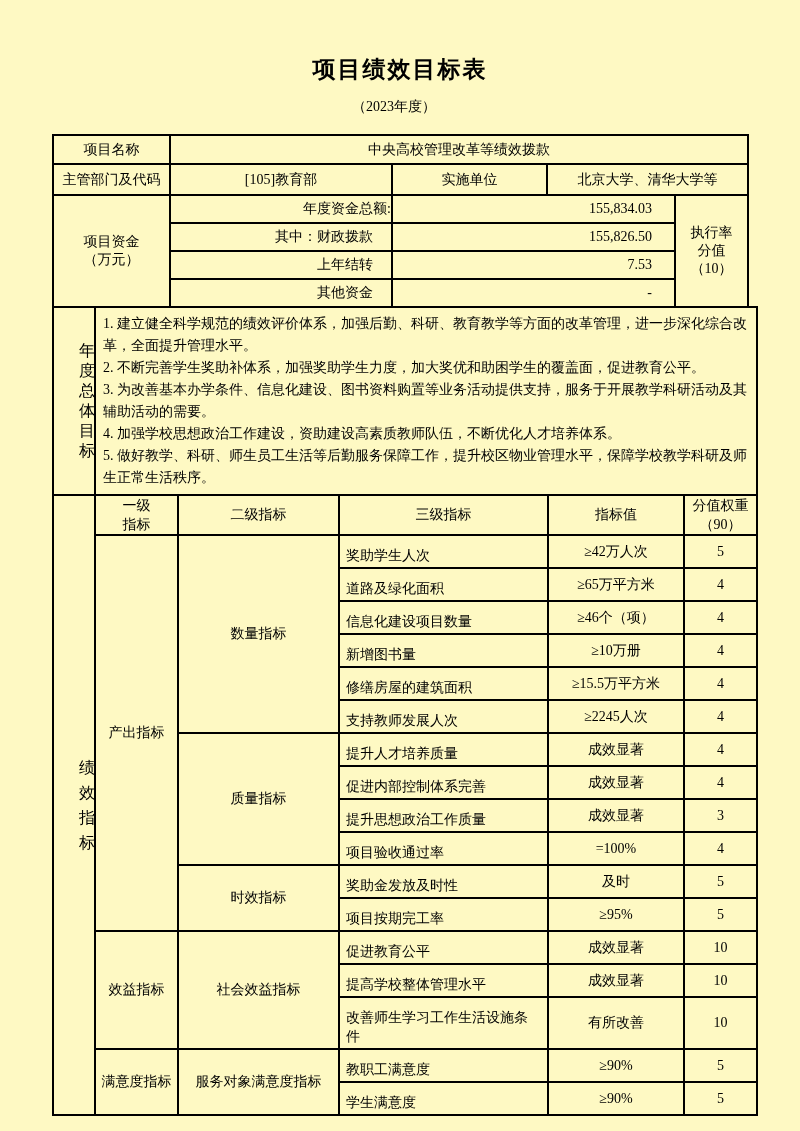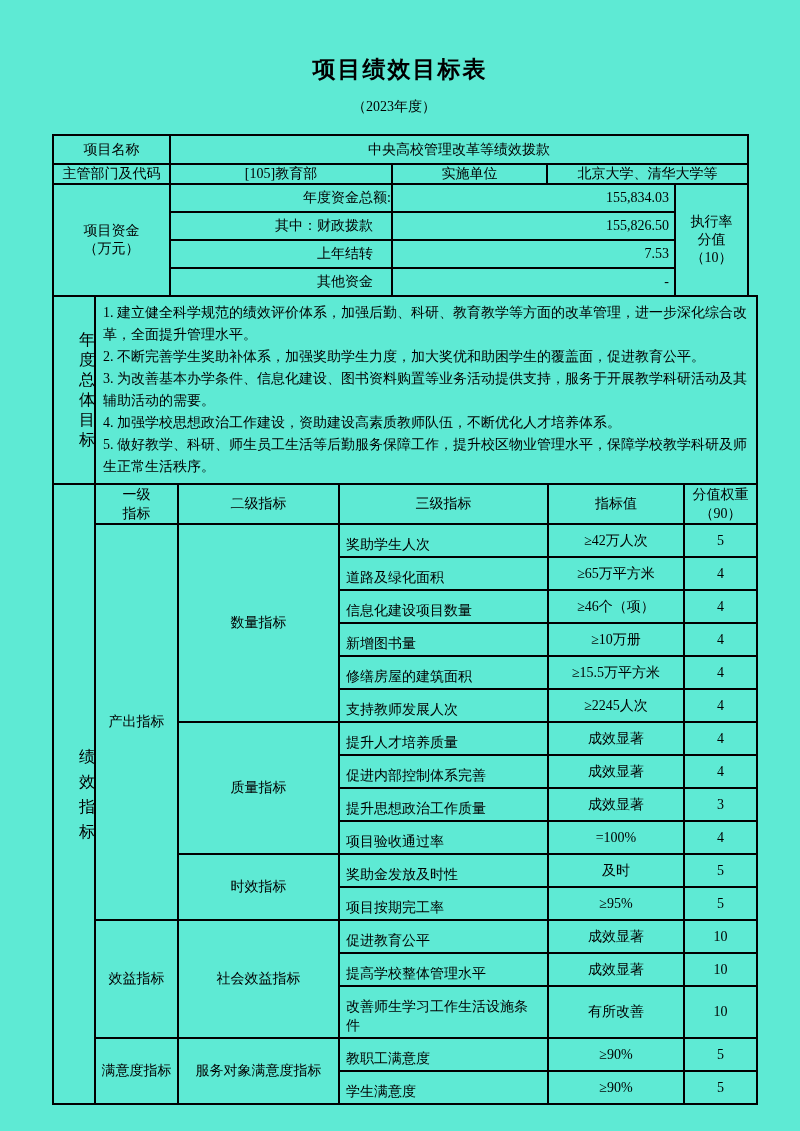--- a/index.html
+++ b/index.html
@@ -1,33 +1,33 @@
 <!DOCTYPE html>
 <html><head>
 <meta charset="utf-8">
 <style>
   html,body { margin:0; padding:0; background:#ffffff; }
   .page {
-    width:800px; height:1131px; background:#5eead4; color:#000;
+    width:800px; height:1131px; background:#fef9c3; color:#000;
     font-family:"Liberation Serif","DejaVu Serif",serif;
     position:relative; overflow:hidden;
   }
   .title {
     margin:56px 0 0 0; text-align:center;
     font-family:"Liberation Sans","DejaVu Sans",sans-serif;
     font-size:23px; font-weight:bold; line-height:26px; letter-spacing:2px;
   }
   .subtitle { margin:16px 12px 0 0; text-align:center; font-size:14px; line-height:18px; }
   table { border-collapse:collapse; table-layout:fixed; margin-left:52px; }
   .tblB, .tblC { margin-top:-2px; }
   td, th { border:2px solid #000; font-size:14px; font-weight:normal;
            vertical-align:middle; padding:0; overflow:hidden; }
   .c  { text-align:center; }
   .l  { text-align:right; padding-left:6px; }
-  .r  { text-align:right; padding-right:5px; }
+  .r  { text-align:right; padding-right:22px; }
   .rr { text-align:right; padding-right:18px; }
   .name { text-align:left; padding:10px 10px 2px 6px; line-height:19px; }
   .vt { display:inline-block; width:15px; word-break:break-all;
         line-height:20px; font-size:16px; text-align:center;margin-left:25px; }
   .vt-big { line-height:25px; }
   .stack span { display:block; text-align:center; line-height:18px; }
   .wrap2 { display:block; width:2em; margin:0 auto; line-height:19px; word-break:break-all; }
   .wrapW { display:block; width:60px; margin:0 auto; line-height:19px; word-break:break-all; text-align:center; }
   .goals { padding:5px 6px 5px 7px; }
   .goals p { margin:0; font-size:14px; line-height:22px; text-align:left; word-break:break-all; }
@@ -48,21 +48,21 @@
         <col style="width:222px">
         <col style="width:155px">
       <col style="width:128px">
         <col style="width:73px">
     </colgroup>
     <tbody>
         <tr style="height:29px">
       <td class="c">项目名称</td>
       <td class="c" colspan="4">中央高校管理改革等绩效拨款</td>
     </tr>
-    <tr style="height:20px">
+    <tr style="height:31px">
       <td class="c">主管部门及代码</td>
       <td class="c">[105]教育部</td>
       <td class="c">实施单位</td>
       <td class="c" colspan="2">北京大学、清华大学等</td>
     </tr>
     <tr style="height:28px">
       <td class="c stack" rowspan="4">
         <span>项目资金</span>
         <span>（万元）</span>
       </td>

